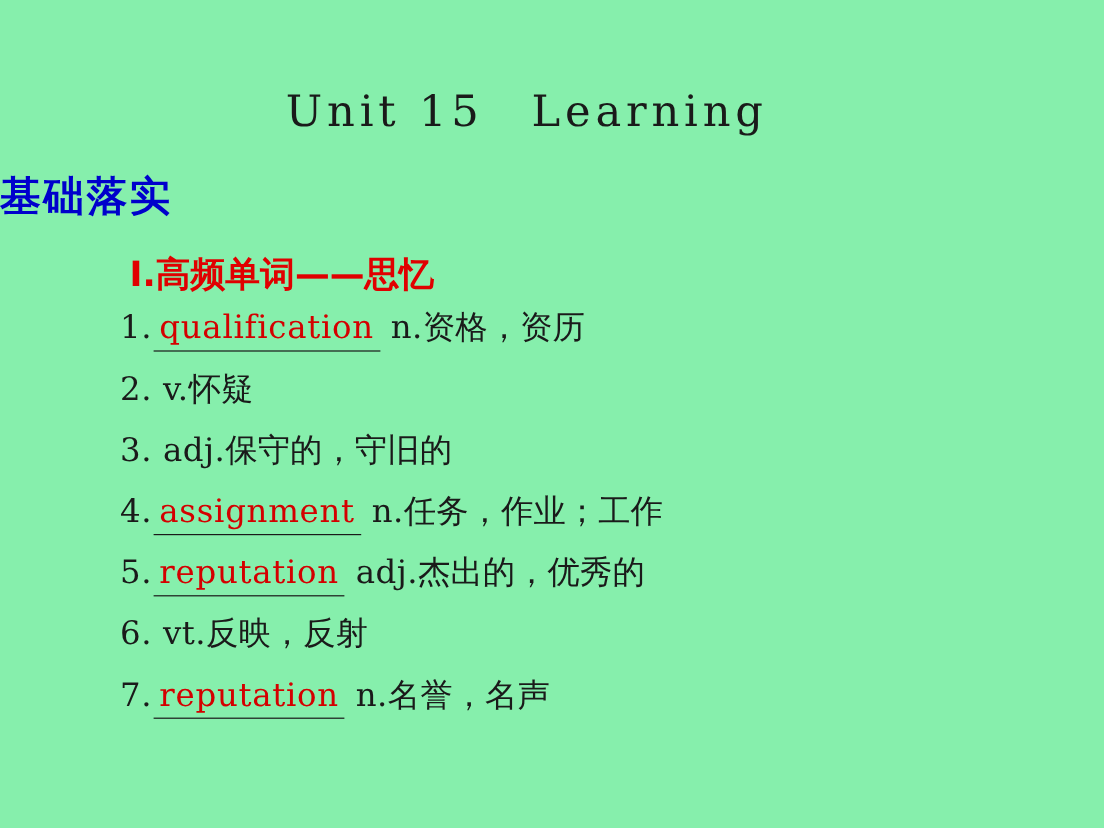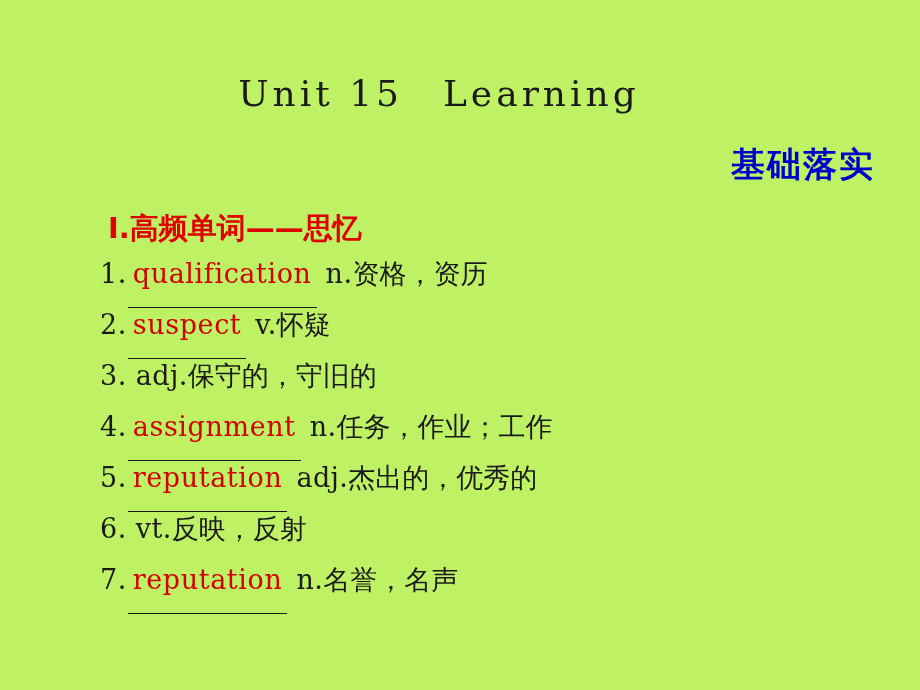--- a/index.html
+++ b/index.html
@@ -11,21 +11,21 @@
     height: 690px;
     background: #eef5fc;
     font-family: "Liberation Serif", "DejaVu Serif", serif;
     overflow: hidden;
     position: relative;
   }
 
   .slide {
     position: absolute;
     inset: 0;
-    background: #bef264;
+    background: #86efac;
   }
 
   
   .unit-title {
     position: absolute;
     left: 0;
     top: 72px;
     width: 920px;
     text-align: center;
     padding-right: 42px;
@@ -37,21 +37,21 @@
     letter-spacing: 4px;
     white-space: pre;
   }
 
   
   .sub-title {
     position: absolute;
     left: 0;
     top: 142px;
     width: 920px;
-    text-align: right;
+    text-align: left;
     padding-right: 45px;
     box-sizing: border-box;
     font-family: "DejaVu Serif", "Liberation Serif", serif;
     font-size: 34px;
     line-height: 44px;
     font-weight: bold;
     color: #0000cc;
     letter-spacing: 2px;
   }
 
@@ -89,21 +89,21 @@
   }
 
   .w-num {
     color: #1a1a1a;
     letter-spacing: 0.5px;
   }
 
   .w-term {
     color: #d40000;
     border-bottom: 1.6px solid #1a1a1a;
-    padding: 0 5px 15px 5px;
+    padding: 0 5px 0 5px;
     margin-left: 1px;
     letter-spacing: 0.6px;
   }
 
   .w-pos {
     color: #1a1a1a;
     margin-left: 9px;
     letter-spacing: 0.4px;
   }
 
@@ -127,21 +127,20 @@
 
     <div class="word-row">
       <span class="w-num">1.</span>
       <span class="w-term">qualification</span>
       <span class="w-pos">n.</span>
       <span class="w-def">资格，资历</span>
     </div>
 
     <div class="word-row">
       <span class="w-num">2.</span>
-      <span class="w-term">suspect</span>
       <span class="w-pos">v.</span>
       <span class="w-def">怀疑</span>
     </div>
 
     <div class="word-row">
       <span class="w-num">3.</span>
       <span class="w-pos">adj.</span>
       <span class="w-def">保守的，守旧的</span>
     </div>
 

